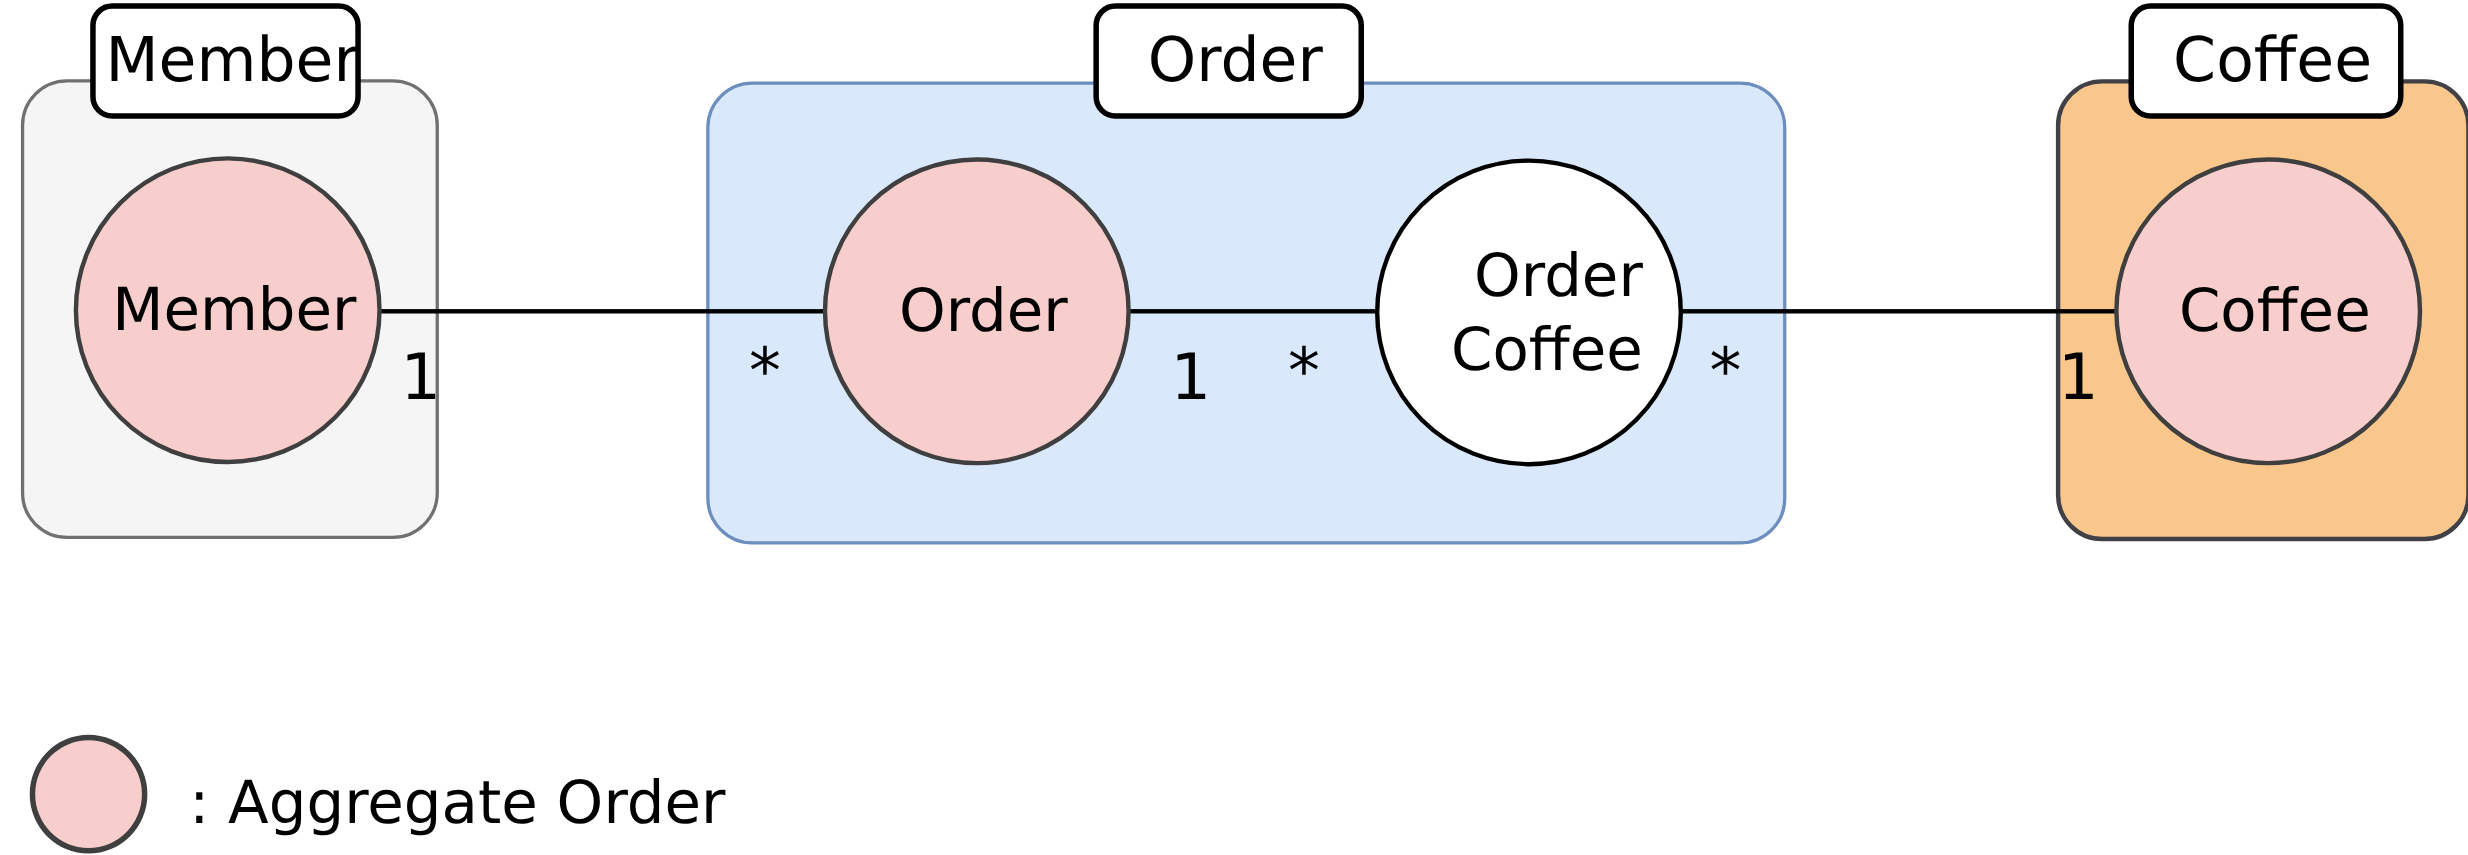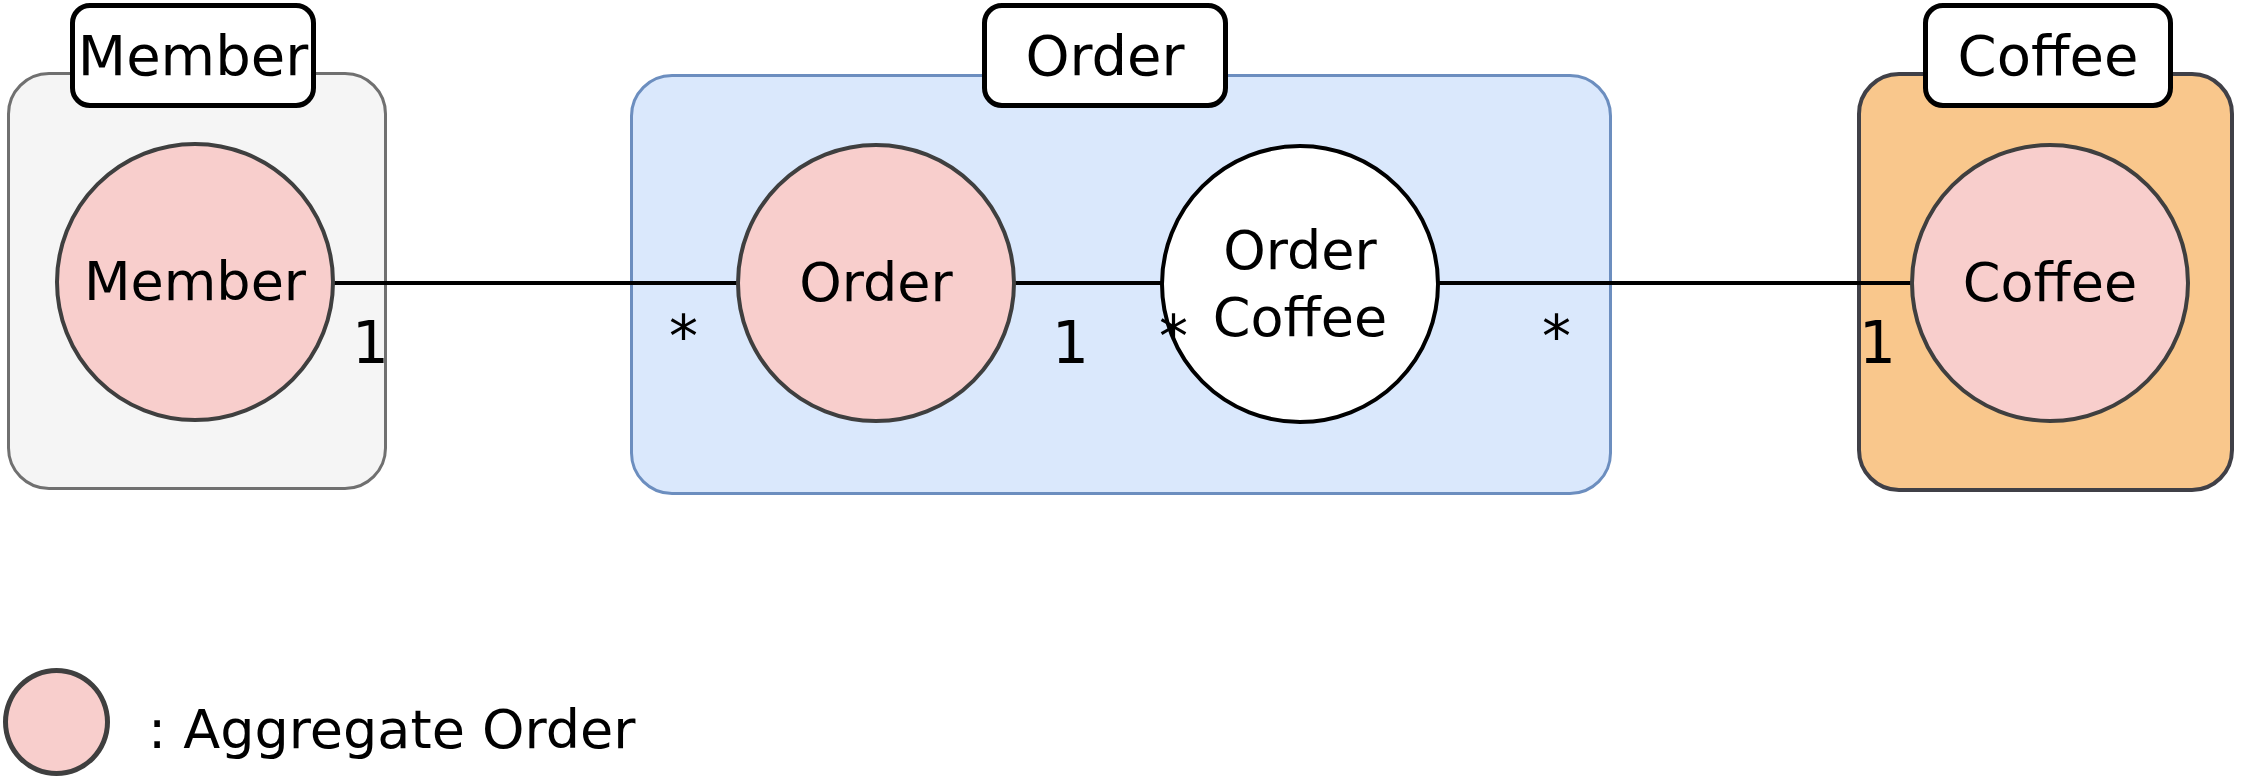--- a/index.html
+++ b/index.html
@@ -7,21 +7,21 @@
     --grey-fill:#F5F5F5; --grey-stroke:#707070; --blue-fill:#DAE8FC; --blue-stroke:#6C8EBF;
     --orange-fill:#F9C78C; --orange-stroke:#404047; --label-stroke:#000000;
     --white-fill:#ffffff; --line-color:#000000; --text-color:#000000;
   }
   html,body{margin:0;padding:0;background:var(--canvas-bg);}
   #canvas{
     position:relative; width:2244px; height:777px; overflow:hidden;
     background:var(--canvas-bg);
     font-family:"DejaVu Sans", sans-serif; color:var(--text-color);
   }
-  #canvas *{box-sizing:border-box;}
+  #canvas *{box-sizing:border-box;margin-left:12px;}
 
   .group{position:absolute; border-radius:42px; z-index:1;}
   .group.grey{background:var(--grey-fill); border:3px solid var(--grey-stroke);}
   .group.blue{background:var(--blue-fill); border:3px solid var(--blue-stroke);}
   .group.orange{background:var(--orange-fill); border:4px solid var(--orange-stroke);}
 
   #member-group{left:7px; top:72px; width:380px; height:418px;}
   #order-group{left:630px; top:74px; width:982px; height:421px;}
   #coffee-group{left:1857px; top:72px; width:377px; height:420px;}
 
@@ -35,21 +35,21 @@
     background:var(--pink-fill); border:4px solid var(--circle-stroke);
     display:flex; align-items:center; justify-content:center;
     font-size:54px; line-height:1.25; text-align:center; z-index:3;
   }
   .entity.white{background:var(--white-fill); border-color:#000000;}
   .entity .one-line{white-space:nowrap;}
   .entity .two-line{width:195px;}
 
   #member-entity{left:55px; top:142px;}
   #order-entity{left:736px; top:143px;}
-  #order-coffee-entity{left:1160px; top:144px;}
+  #order-coffee-entity{left:1238px; top:144px;text-align:right;}
   #coffee-entity{left:1910px; top:143px;}
 
   .labelbox{
     position:absolute; top:3px; height:105px; border-radius:20px;
     background:var(--white-fill); border:5px solid var(--label-stroke);
     display:flex; align-items:center; justify-content:center;
     font-size:56px; z-index:4; white-space:nowrap;
   }
   #member-label{left:70px; width:246px;}
   #order-label{left:982px; width:246px;}

